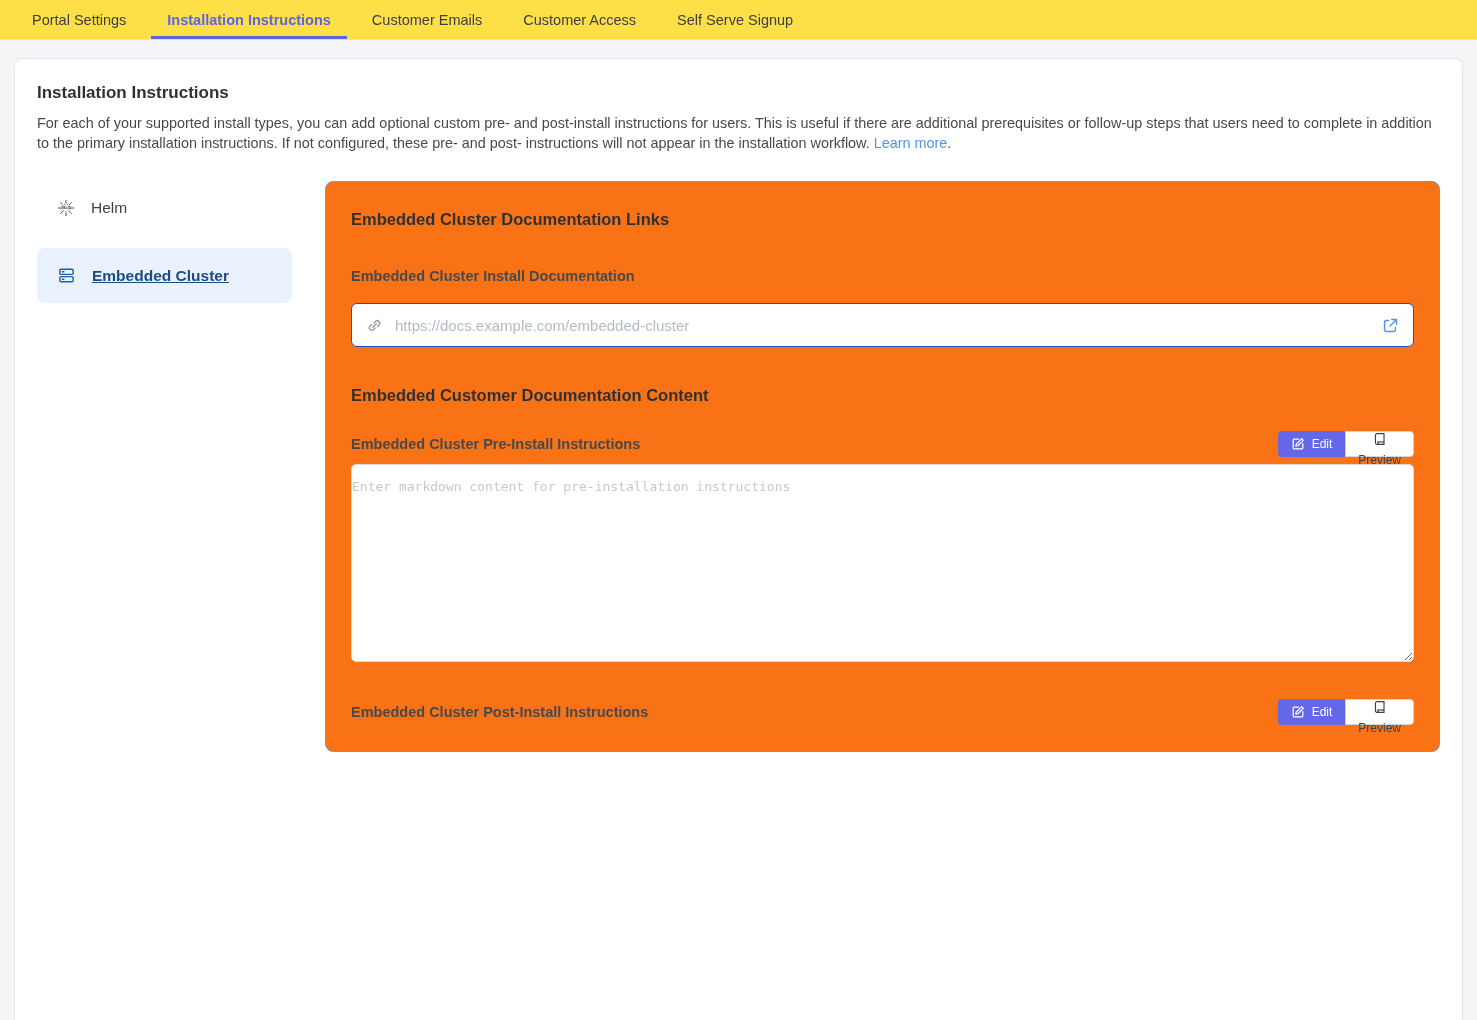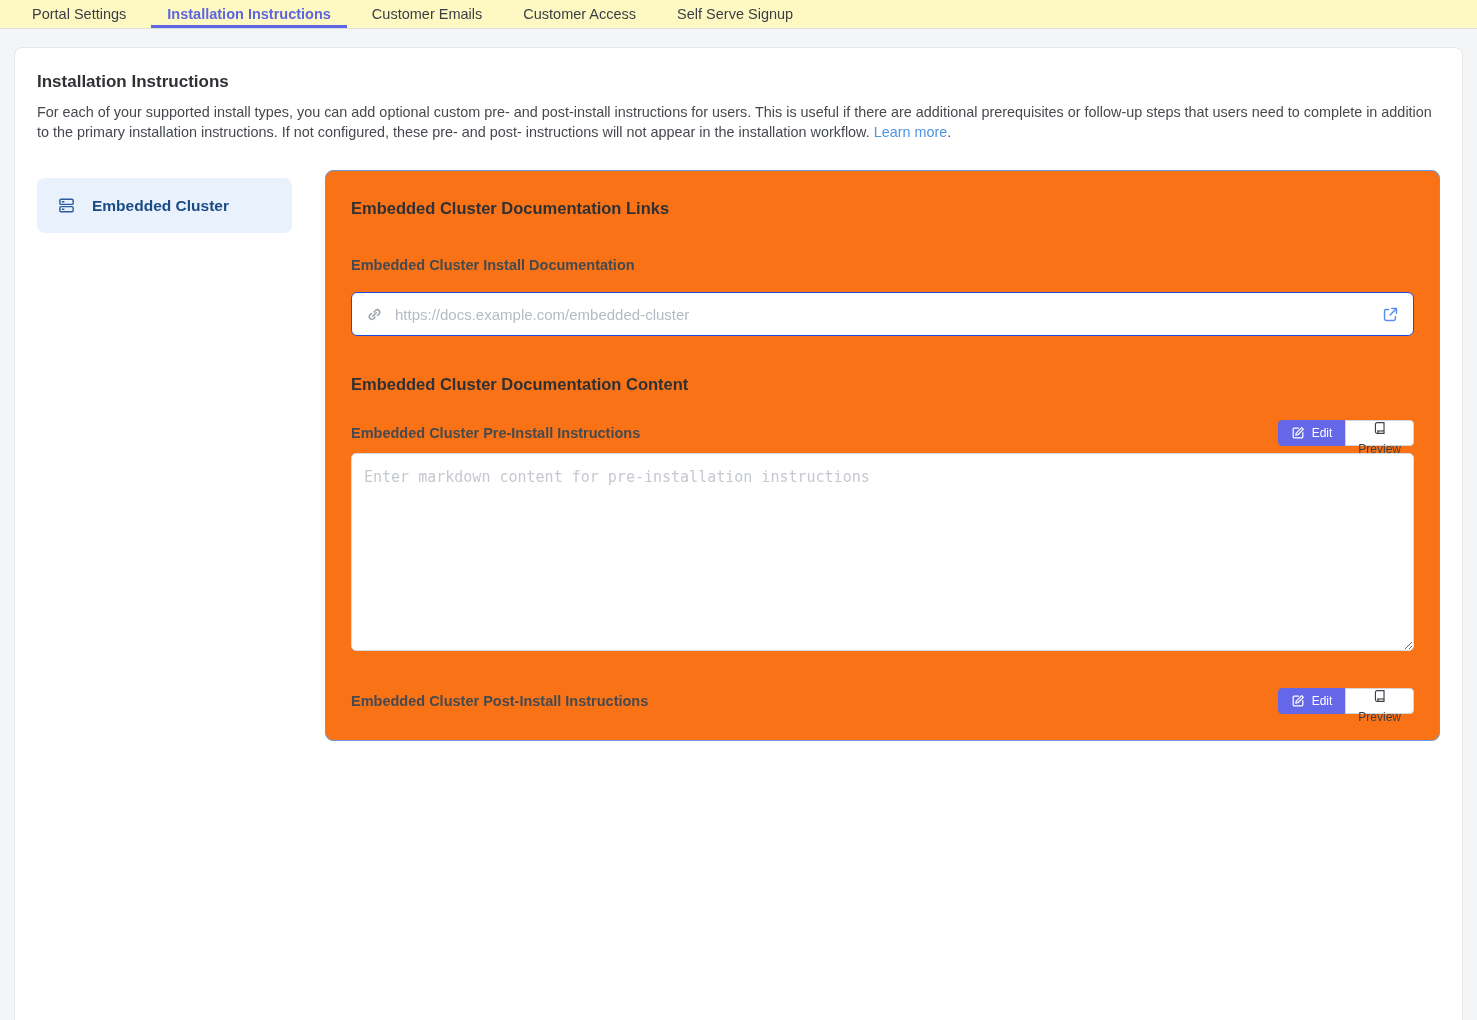--- a/index.html
+++ b/index.html
@@ -7,27 +7,27 @@
   body {
     width: 1477px; height: 1020px;
     overflow: hidden;
     background: #f4f5f7;
     font-family: "Liberation Sans", sans-serif;
     color: #3b3e43;
   }
 
   
   .tabbar {
-    height: 29px;
+    height: 40px;
     display: flex;
     align-items: stretch;
     padding-left: 32px;
     gap: 41px;
     border-bottom: 1px solid #dcdee2;
-    background: #fef9c3;
+    background: #fde047;
   }
   .tab {
     display: flex;
     align-items: center;
     font-size: 14.5px;
     color: #3b3e43;
     cursor: pointer;
     position: relative;
     white-space: nowrap;
   }
@@ -88,21 +88,21 @@
     display: flex;
     align-items: center;
     gap: 16px;
     height: 38px;
     padding-left: 20px;
     font-size: 15.5px;
     color: #3f4246;
     cursor: pointer;
     border-radius: 8px;
   }
-  .side-item + .side-item { margin-top: 34px; }
+  .side-item + .side-item { margin-top: 21px; text-decoration: underline; }
   .side-item.selected {
     height: 55px;
     background: #e9f1fc;
     color: #1b4b86;
     font-weight: 600;
   }
   .side-item .icn { display: flex; align-items: center; }
 
   
   .panel {
@@ -195,23 +195,23 @@
 
   
   textarea.md {
     display: block;
     margin-top: 7px;
     width: 100%;
     height: 198px;
     background: #fff;
     border: 1px solid #d8dbdf;
     border-radius: 5px;
-    padding: 14px 12px;
+    padding: 14px 0;
     font-family: "DejaVu Sans Mono", monospace;
-    font-size: 15px;
+    font-size: 13px;
     color: #33363b;
     resize: both;
     outline: none;
   }
   textarea.md::placeholder { color: #c5c9cf; }
 
   svg { display: block; }
 </style>
 </head>
 <body>
@@ -228,20 +228,39 @@
 
   <h1 class="page-title">Installation Instructions</h1>
 
   <p class="page-desc"><span>For each of your supported install types, you can add optional custom pre- and post-install instructions for users. This is useful if there are additional prerequisites or follow-up steps that users need to complete in addition to the primary installation instructions. If not configured, these pre- and post- instructions will not appear in the installation workflow.</span>
     <a class="link">Learn more</a><span>.</span></p>
 
   <div class="content-row">
 
     <div class="sidebar">
 
+      <div class="side-item">
+        <span class="icn">
+          <svg width="18" height="18" viewBox="0 0 20 20" fill="none">
+            <g stroke="#45484d" stroke-width="1.1" stroke-linecap="round">
+              <path d="M10 1.6v2.6"></path>
+                <path d="M10 15.8v2.6"></path>
+              <path d="M1.6 10h2.6"></path>
+                <path d="M15.8 10h2.6"></path>
+              <path d="M4.1 4.1l1.8 1.8"></path>
+                <path d="M14.1 14.1l1.8 1.8"></path>
+              <path d="M15.9 4.1l-1.8 1.8"></path>
+                <path d="M5.9 14.1l-1.8 1.8"></path>
+            </g>
+            <circle cx="10" cy="10" r="4.4" stroke="#45484d" stroke-width="1" stroke-dasharray="1.6 1.4" fill="none"></circle>
+            <text x="10" y="11.4" text-anchor="middle" font-size="3.6" font-family="Liberation Sans, sans-serif" fill="#45484d" font-weight="bold">HELM</text>
+          </svg>
+        </span>
+        <span>Helm</span>
+      </div>
 
       <div class="side-item selected">
         <span class="icn">
           <svg width="19" height="19" viewBox="0 0 20 20" fill="none" stroke="#2a5aa0" stroke-width="1.5">
             <rect x="3" y="3.4" width="14" height="5.4" rx="1.3"></rect>
             <rect x="3" y="11.2" width="14" height="5.4" rx="1.3"></rect>
             <path d="M5.6 6.1h1.6" stroke-linecap="round"></path>
             <path d="M5.6 13.9h1.6" stroke-linecap="round"></path>
           </svg>
         </span>
@@ -267,21 +286,21 @@
         <input type="text" value="" placeholder="https://docs.example.com/embedded-cluster" style="">
         <span class="icon-btn">
           <svg width="17" height="17" viewBox="0 0 16 16" fill="none" stroke="#5b8ded" stroke-width="1.4" stroke-linecap="round" stroke-linejoin="round">
             <path d="M6.2 3.4H4A1.6 1.6 0 0 0 2.4 5v7A1.6 1.6 0 0 0 4 13.6h7A1.6 1.6 0 0 0 12.6 12V9.8"></path>
             <path d="M9.2 2.4h4.4v4.4"></path>
             <path d="M13.4 2.6L7.6 8.4"></path>
           </svg>
         </span>
       </div>
 
-      <h2 class="section-heading-2">Embedded Cluster Documentation Content</h2>
+      <h2 class="section-heading-2">Embedded Customer Documentation Content</h2>
 
 
       <div class="label-row">
         <div class="field-label">Embedded Cluster Pre-Install Instructions</div>
         <div class="btn-group">
           <div class="btn btn-edit">
             <span class="icn">
               <svg width="14" height="14" viewBox="0 0 16 16" fill="none" stroke="#ffffff" stroke-width="1.4" stroke-linecap="round" stroke-linejoin="round">
                 <path d="M8.5 2.5H3.6A1.1 1.1 0 0 0 2.5 3.6v8.8a1.1 1.1 0 0 0 1.1 1.1h8.8a1.1 1.1 0 0 0 1.1-1.1V7.5"></path>
                 <path d="M12.2 1.9l1.9 1.9-6.2 6.2-2.4.5.5-2.4z"></path>

